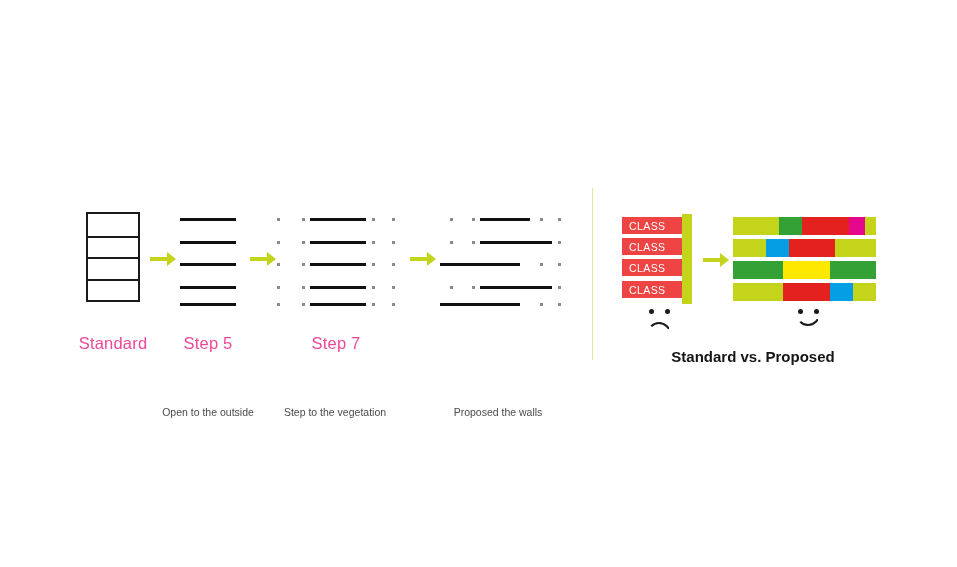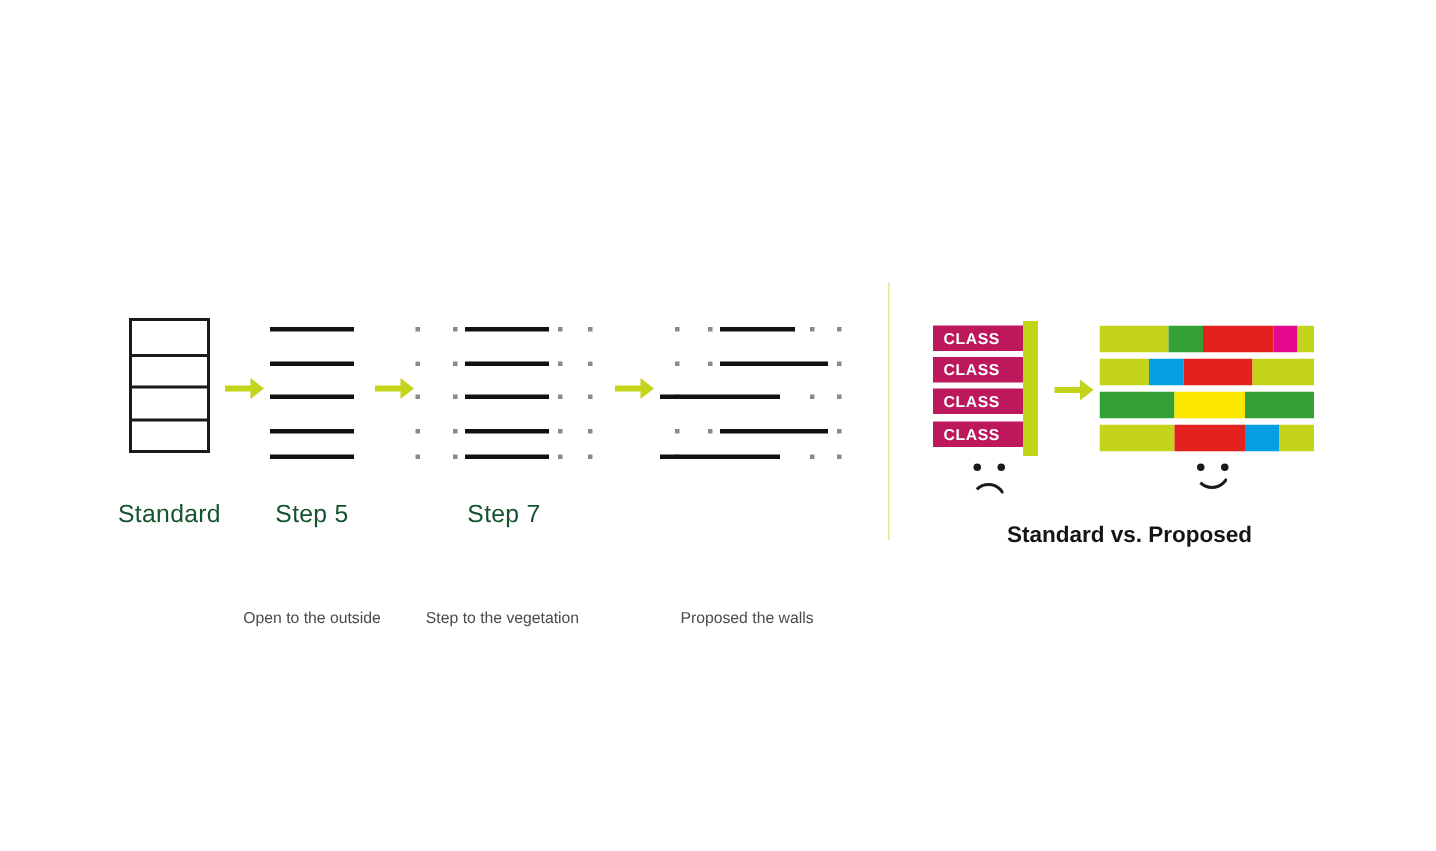--- a/index.html
+++ b/index.html
@@ -26,31 +26,31 @@
   .dot{position:absolute;width:2.5px;height:2.5px;background:#8a8a8a;border-radius:0;}
 
   
   .arrow{position:absolute;height:14px;}
   .arrow .shaft{position:absolute;left:0;top:5px;height:3.5px;background:#c3d41b;}
   .arrow .head{position:absolute;top:0;width:0;height:0;
        border-top:7px solid transparent;border-bottom:7px solid transparent;
        border-left:9px solid #c3d41b;}
 
   
-  .step-label{position:absolute;font-size:16.5px;color:#14532d;
+  .step-label{position:absolute;font-size:16.5px;color:#ec4899;
               text-align:center;letter-spacing:.2px;}
   .step-sub{position:absolute;font-size:10.5px;color:#4a4a4a;text-align:center;margin-top:45px;}
 
   
   .divider{position:absolute;left:592px;top:188px;width:1px;height:172px;
            background:#e2e79a;}
 
   
-  .class-bar{position:absolute;background:#be185d;color:#ffffff;
-             font-size:10.5px;font-weight:bold;letter-spacing:.4px;
+  .class-bar{position:absolute;background:#ef4444;color:#ffffff;
+             font-size:10.5px;font-weight:normal;letter-spacing:.4px;
              display:flex;align-items:center;padding-left:7px;box-sizing:border-box;}
   .green-strip{position:absolute;background:#c3d41b;}
 
   .prop-row{position:absolute;display:flex;overflow:hidden;}
   .seg{height:100%;}
 
   .face{position:absolute;width:40px;height:26px;}
   .eye{position:absolute;width:5px;height:5px;background:#1a1a1a;border-radius:50%;}
   .mouth{position:absolute;width:24px;height:12px;border:2.6px solid #1a1a1a;
          border-top-color:transparent;border-left-color:transparent;

